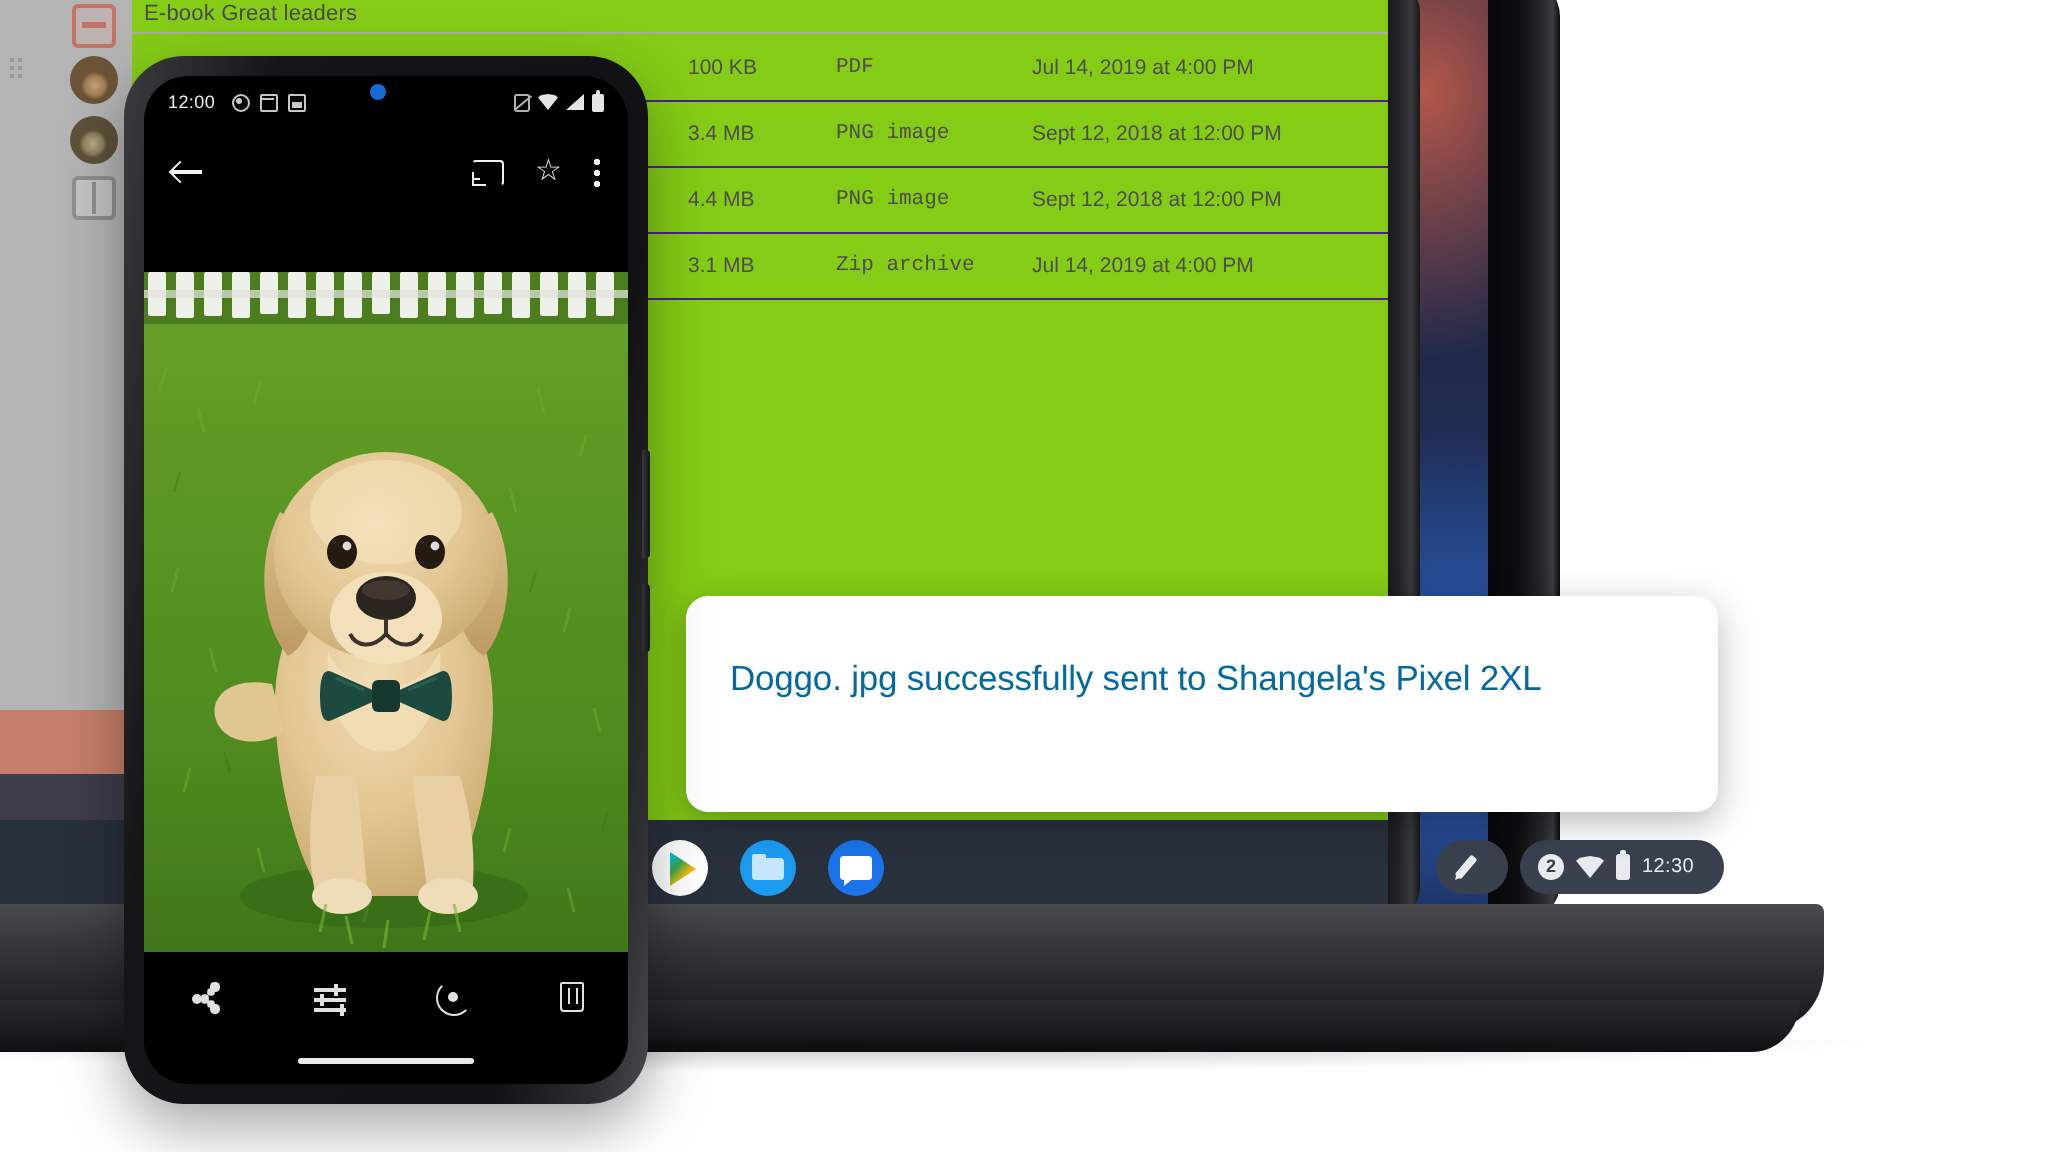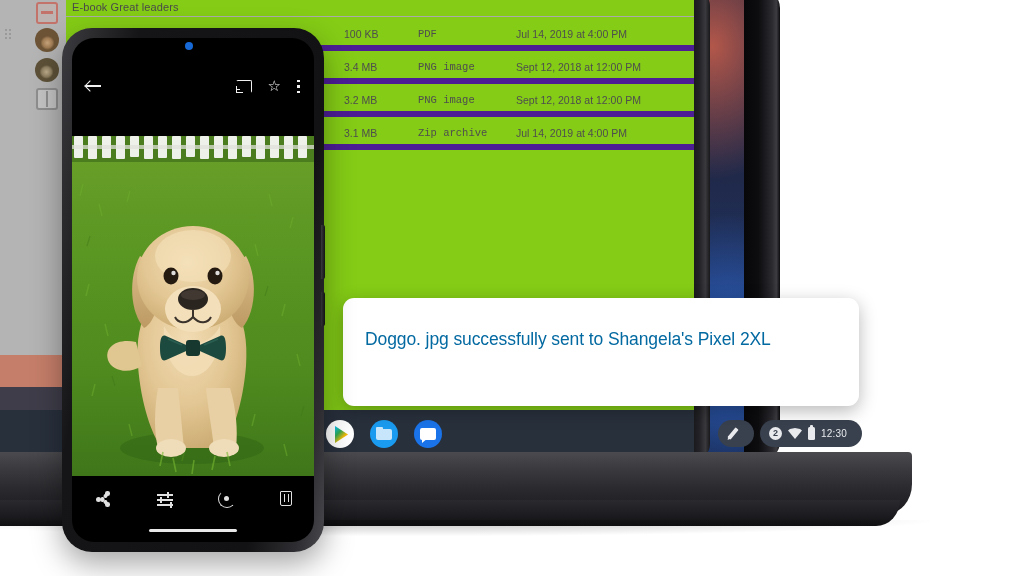--- a/index.html
+++ b/index.html
@@ -189,21 +189,21 @@
   
   #file-table {
     position: absolute;
     left: 66px;
     top: 18px;
     width: 628px;
   }
   .file-row {
     position: relative;
     height: 33px;
-    border-bottom: 6px solid #4c1d95;
+    border-bottom: 1px solid #4c1d95;
   }
   .file-cell {
     position: absolute;
     top: 10px;
     font-size: 10.5px;
     color: #4e4e4e;
     white-space: nowrap;
   }
   .c-size { left: 278px; }
   .c-type { left: 352px; font-family: Liberation Mono, monospace; }
@@ -768,21 +768,21 @@
         <span class="file-cell c-size">100 KB</span>
         <span class="file-cell c-type">PDF</span>
         <span class="file-cell c-date">Jul 14, 2019 at 4:00 PM</span>
       </div>
       <div class="file-row">
         <span class="file-cell c-size">3.4 MB</span>
         <span class="file-cell c-type">PNG image</span>
         <span class="file-cell c-date">Sept 12, 2018 at 12:00 PM</span>
       </div>
       <div class="file-row">
-        <span class="file-cell c-size">3.2 MB</span>
+        <span class="file-cell c-size">4.4 MB</span>
         <span class="file-cell c-type">PNG image</span>
         <span class="file-cell c-date">Sept 12, 2018 at 12:00 PM</span>
       </div>
       <div class="file-row">
         <span class="file-cell c-size">3.1 MB</span>
         <span class="file-cell c-type">Zip archive</span>
         <span class="file-cell c-date">Jul 14, 2019 at 4:00 PM</span>
       </div>
     </div>
 
@@ -819,20 +819,34 @@
   </div>
 
   <div id="phone">
     <div id="phone-btn-power"></div>
     <div id="phone-btn-vol"></div>
 
     <div id="phone-screen">
 
       <div id="phone-punchhole"></div>
 
+      <div id="phone-statusbar">
+        <span id="phone-clock">12:00</span>
+        <span id="phone-status-left-icons">
+          <span class="tiny-icon" id="ti-whatsapp"></span>
+          <span class="tiny-icon" id="ti-mail"></span>
+          <span class="tiny-icon" id="ti-photo"></span>
+        </span>
+        <span id="phone-status-right">
+          <span id="si-vibrate"></span>
+          <span id="si-wifi"></span>
+          <span id="si-signal"></span>
+          <span id="si-battery"></span>
+        </span>
+      </div>
 
       <div id="phone-toolbar">
         <span id="tb-back"></span>
         <span id="tb-right">
           <span id="tb-cast"></span>
           <span id="tb-star">☆</span>
           <span id="tb-more"></span>
         </span>
       </div>
 

